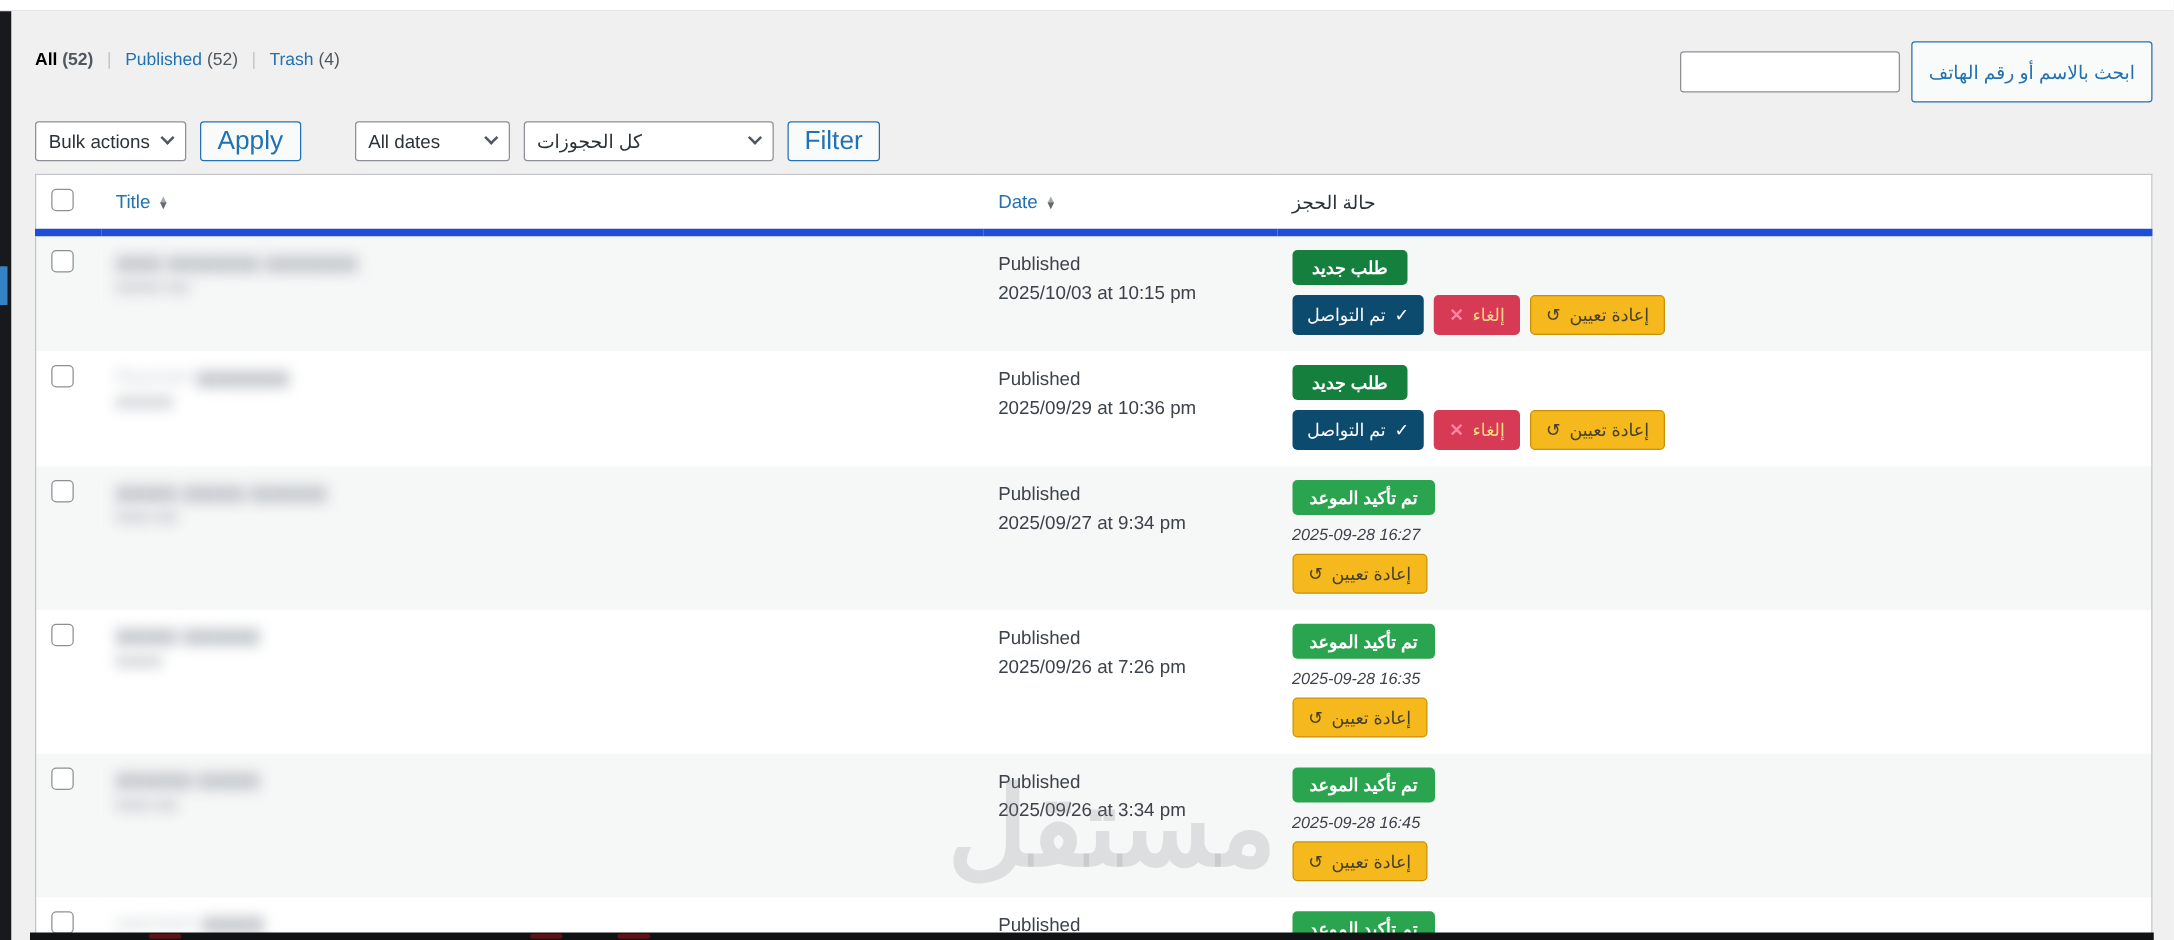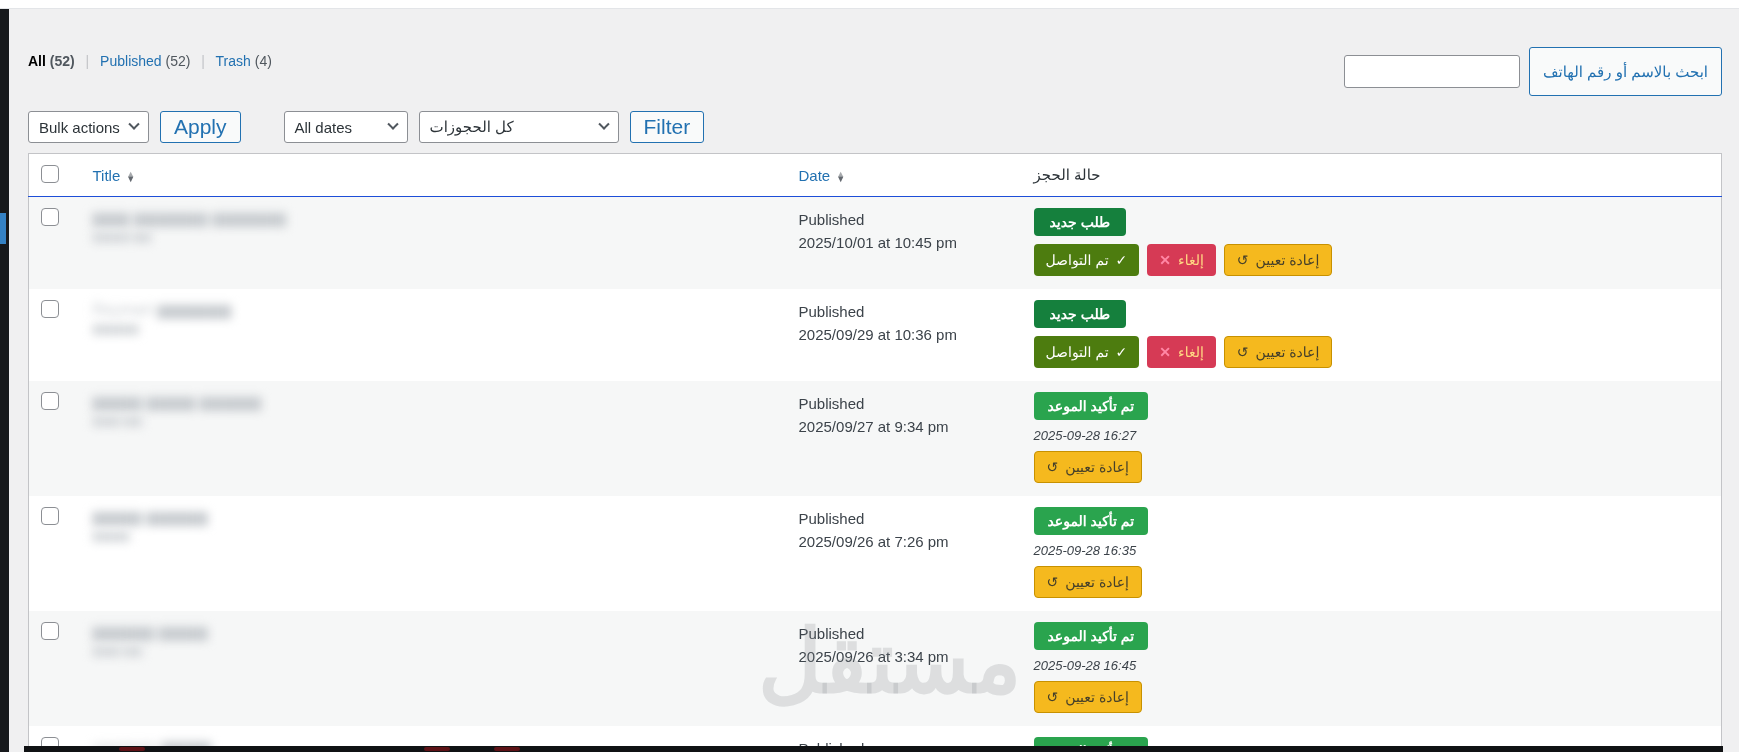--- a/index.html
+++ b/index.html
@@ -23,21 +23,21 @@
   h1.page-title { font-size:30px; font-weight:400; color:#1d2327; line-height:1.2; }
   .btn-secondary {
     display:inline-flex; align-items:center; justify-content:center;
     background:#f9fafa; border:1px solid #2271b1; color:#2271b1;
     border-radius:3px; font-size:14px; padding:5px 13px; cursor:pointer;
     white-space:nowrap;
   }
   .page-title-action { height:32px; }
 
   
-  .views-row { display:flex; justify-content:space-between; align-items:flex-start; margin-top:28px; }
+  .views-row { display:flex; justify-content:space-between; align-items:flex-start; margin-top:14px; }
   .subsubsub { font-size:14px; color:#646970; padding-top:6px; }
   .subsubsub .current { font-weight:bold; color:#000; }
   .subsubsub a { color:#2271b1; text-decoration:none; }
   .subsubsub .count { color:#50575e; }
   .subsubsub .sep { margin:0 7px; color:#c3c4c7; }
   .search-box { display:flex; gap:9px; align-items:center; }
   .search-input { width:176px; height:33px; border:1px solid #8c8f94; border-radius:3px; background:#fff; padding:0 8px; font-size:14px; font-family:"Liberation Sans",sans-serif; }
   .search-btn { height:49px; font-size:15px; }
 
   
@@ -61,21 +61,21 @@
     border-radius:3px; font-size:15px; cursor:pointer;
   }
   .page-btn.disabled { background:#f3f4f5; border:1px solid #dcdcde; color:#a7aaad; cursor:default; }
   .page-btn.enabled { background:#f9fafa; border:1px solid #2271b1; color:#2271b1; }
   .current-page { width:44px; height:32px; text-align:center; border:1px solid #8c8f94; border-radius:3px; font-size:15px; font-family:"Liberation Sans",sans-serif; }
   .paging-of { color:#3c434a; margin:0 3px; }
 
   
   table.list { width:100%; border-collapse:collapse; background:#fff; border:1px solid #c3c4c7; table-layout:fixed; font-size:15px; }
   col.c-cb { width:52px; } col.c-title { width:706px; } col.c-date { width:235px; }
-  thead th { text-align:left; font-weight:400; padding:10px 12px; border-bottom:1px solid #1d4ed8; color:#2c3338; font-size:15px; background:#fff; }
+  thead th { text-align:left; font-weight:400; padding:10px 12px; border-bottom:6px solid #1d4ed8; color:#2c3338; font-size:15px; background:#fff; }
   thead .sortable { color:#2271b1; cursor:pointer; }
   .sort-arrows { display:inline-flex; flex-direction:column; vertical-align:middle; margin-left:6px; line-height:0.55; font-size:9px; }
   .sort-arrows .up { color:#a7aaad; } .sort-arrows .down { color:#646970; }
   tbody tr.striped { background:#f6f7f7; }
   tbody td { padding:11px 12px 13px; vertical-align:top; border:0; }
   .cb { width:18px; height:18px; border:1px solid #8c8f94; border-radius:4px; background:#fff; display:inline-block; cursor:pointer; }
   thead .cb { margin-top:1px; }
 
   .blur-title { filter:blur(5px); color:#c8ccd0; font-size:16px; line-height:1.3; user-select:none; }
   .blur-sub { filter:blur(5px); color:#d6d9dc; font-size:12px; user-select:none; }
@@ -86,21 +86,21 @@
   
   .status-stack { display:flex; flex-direction:column; align-items:flex-start; gap:8px; }
   .badge, .st-btn {
     display:inline-flex; align-items:center; gap:7px;
     border-radius:4px; font-size:14px; line-height:1; white-space:nowrap;
   }
   .badge-new { background:#15803d; color:#fff; font-weight:bold; padding:7px 16px; }
   .badge-confirmed { background:#2aa44e; color:#fff; font-weight:bold; padding:7px 14px; }
   .btn-row { display:flex; gap:8px; }
   .st-btn { cursor:pointer; padding:8px 12px; border:0; }
-  .st-contacted { background:#4d7c0f; color:#fff; }
+  .st-contacted { background:#0c4a6e; color:#fff; }
   .st-cancel { background:#d63a55; color:#ffd983; }
   .st-cancel .x-icon { color:#ff87a5; font-weight:bold; }
   .st-reset { background:#f5b91e; color:#46402a; border:1px solid #c79100; }
   .st-time { font-style:italic; font-size:13px; color:#3c434a; }
 
   
   .watermark { position:absolute; left:758px; top:622px; text-align:center; pointer-events:none; z-index:5; }
   .wm-logo { font-size:88px; font-weight:bold; color:rgba(130,135,140,0.22); line-height:0.9; }
   .wm-domain { font-size:36px; font-weight:bold; color:rgba(130,135,140,0.25); letter-spacing:3px; margin-top:-14px; }
 </style>
@@ -176,21 +176,21 @@
     <tbody>
 
       <tr class="striped">
         <td><span class="cb"></span></td>
         <td>
             <div class="blur-title">▆▆▆ ▆▆▆▆▆▆ ▆▆▆▆▆▆</div>
             <div class="blur-sub">▆▆▆▆ ▆▆</div>
           </td>
         <td>
             <div class="pub-label">Published</div>
-            <div class="pub-date">2025/10/01 at 10:45 pm</div>
+            <div class="pub-date">2025/10/03 at 10:15 pm</div>
           </td>
         <td>
           <div class="status-stack">
             <span class="badge badge-new">طلب جديد</span>
             <div class="btn-row">
               <button class="st-btn st-contacted">
                   <span>تم التواصل</span>
                   <span>✓</span>
                 </button>
               <button class="st-btn st-cancel">

